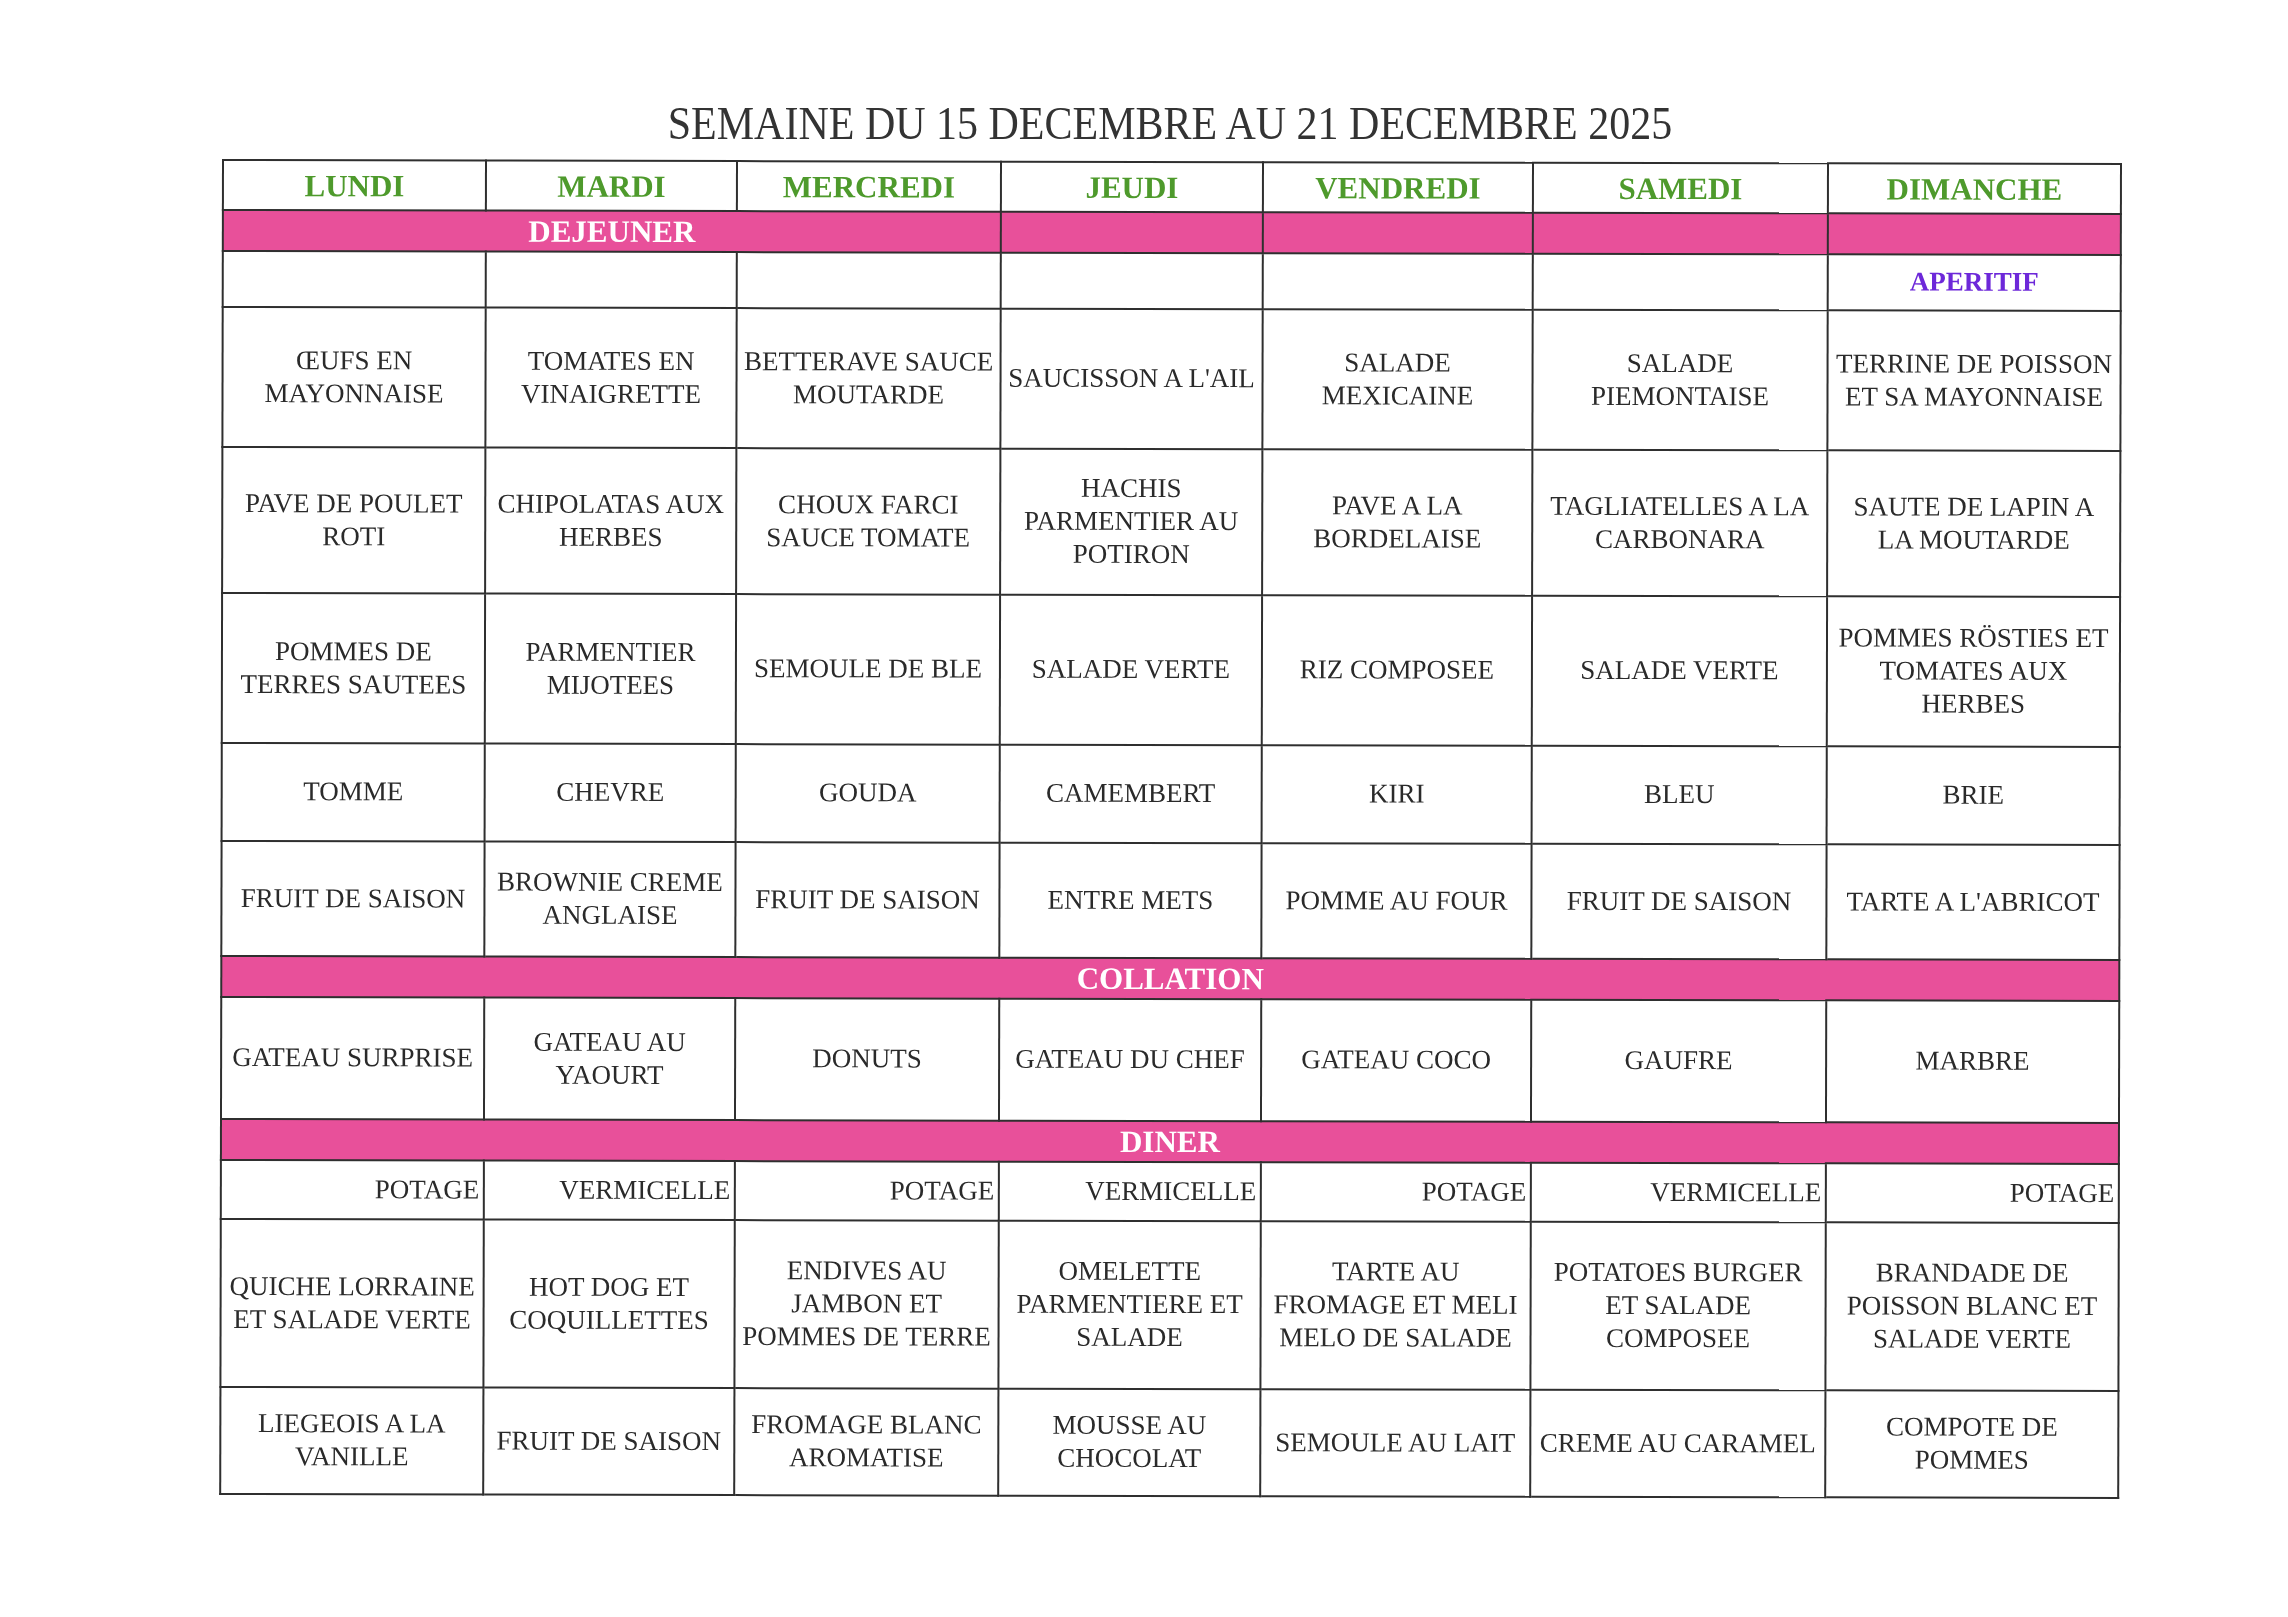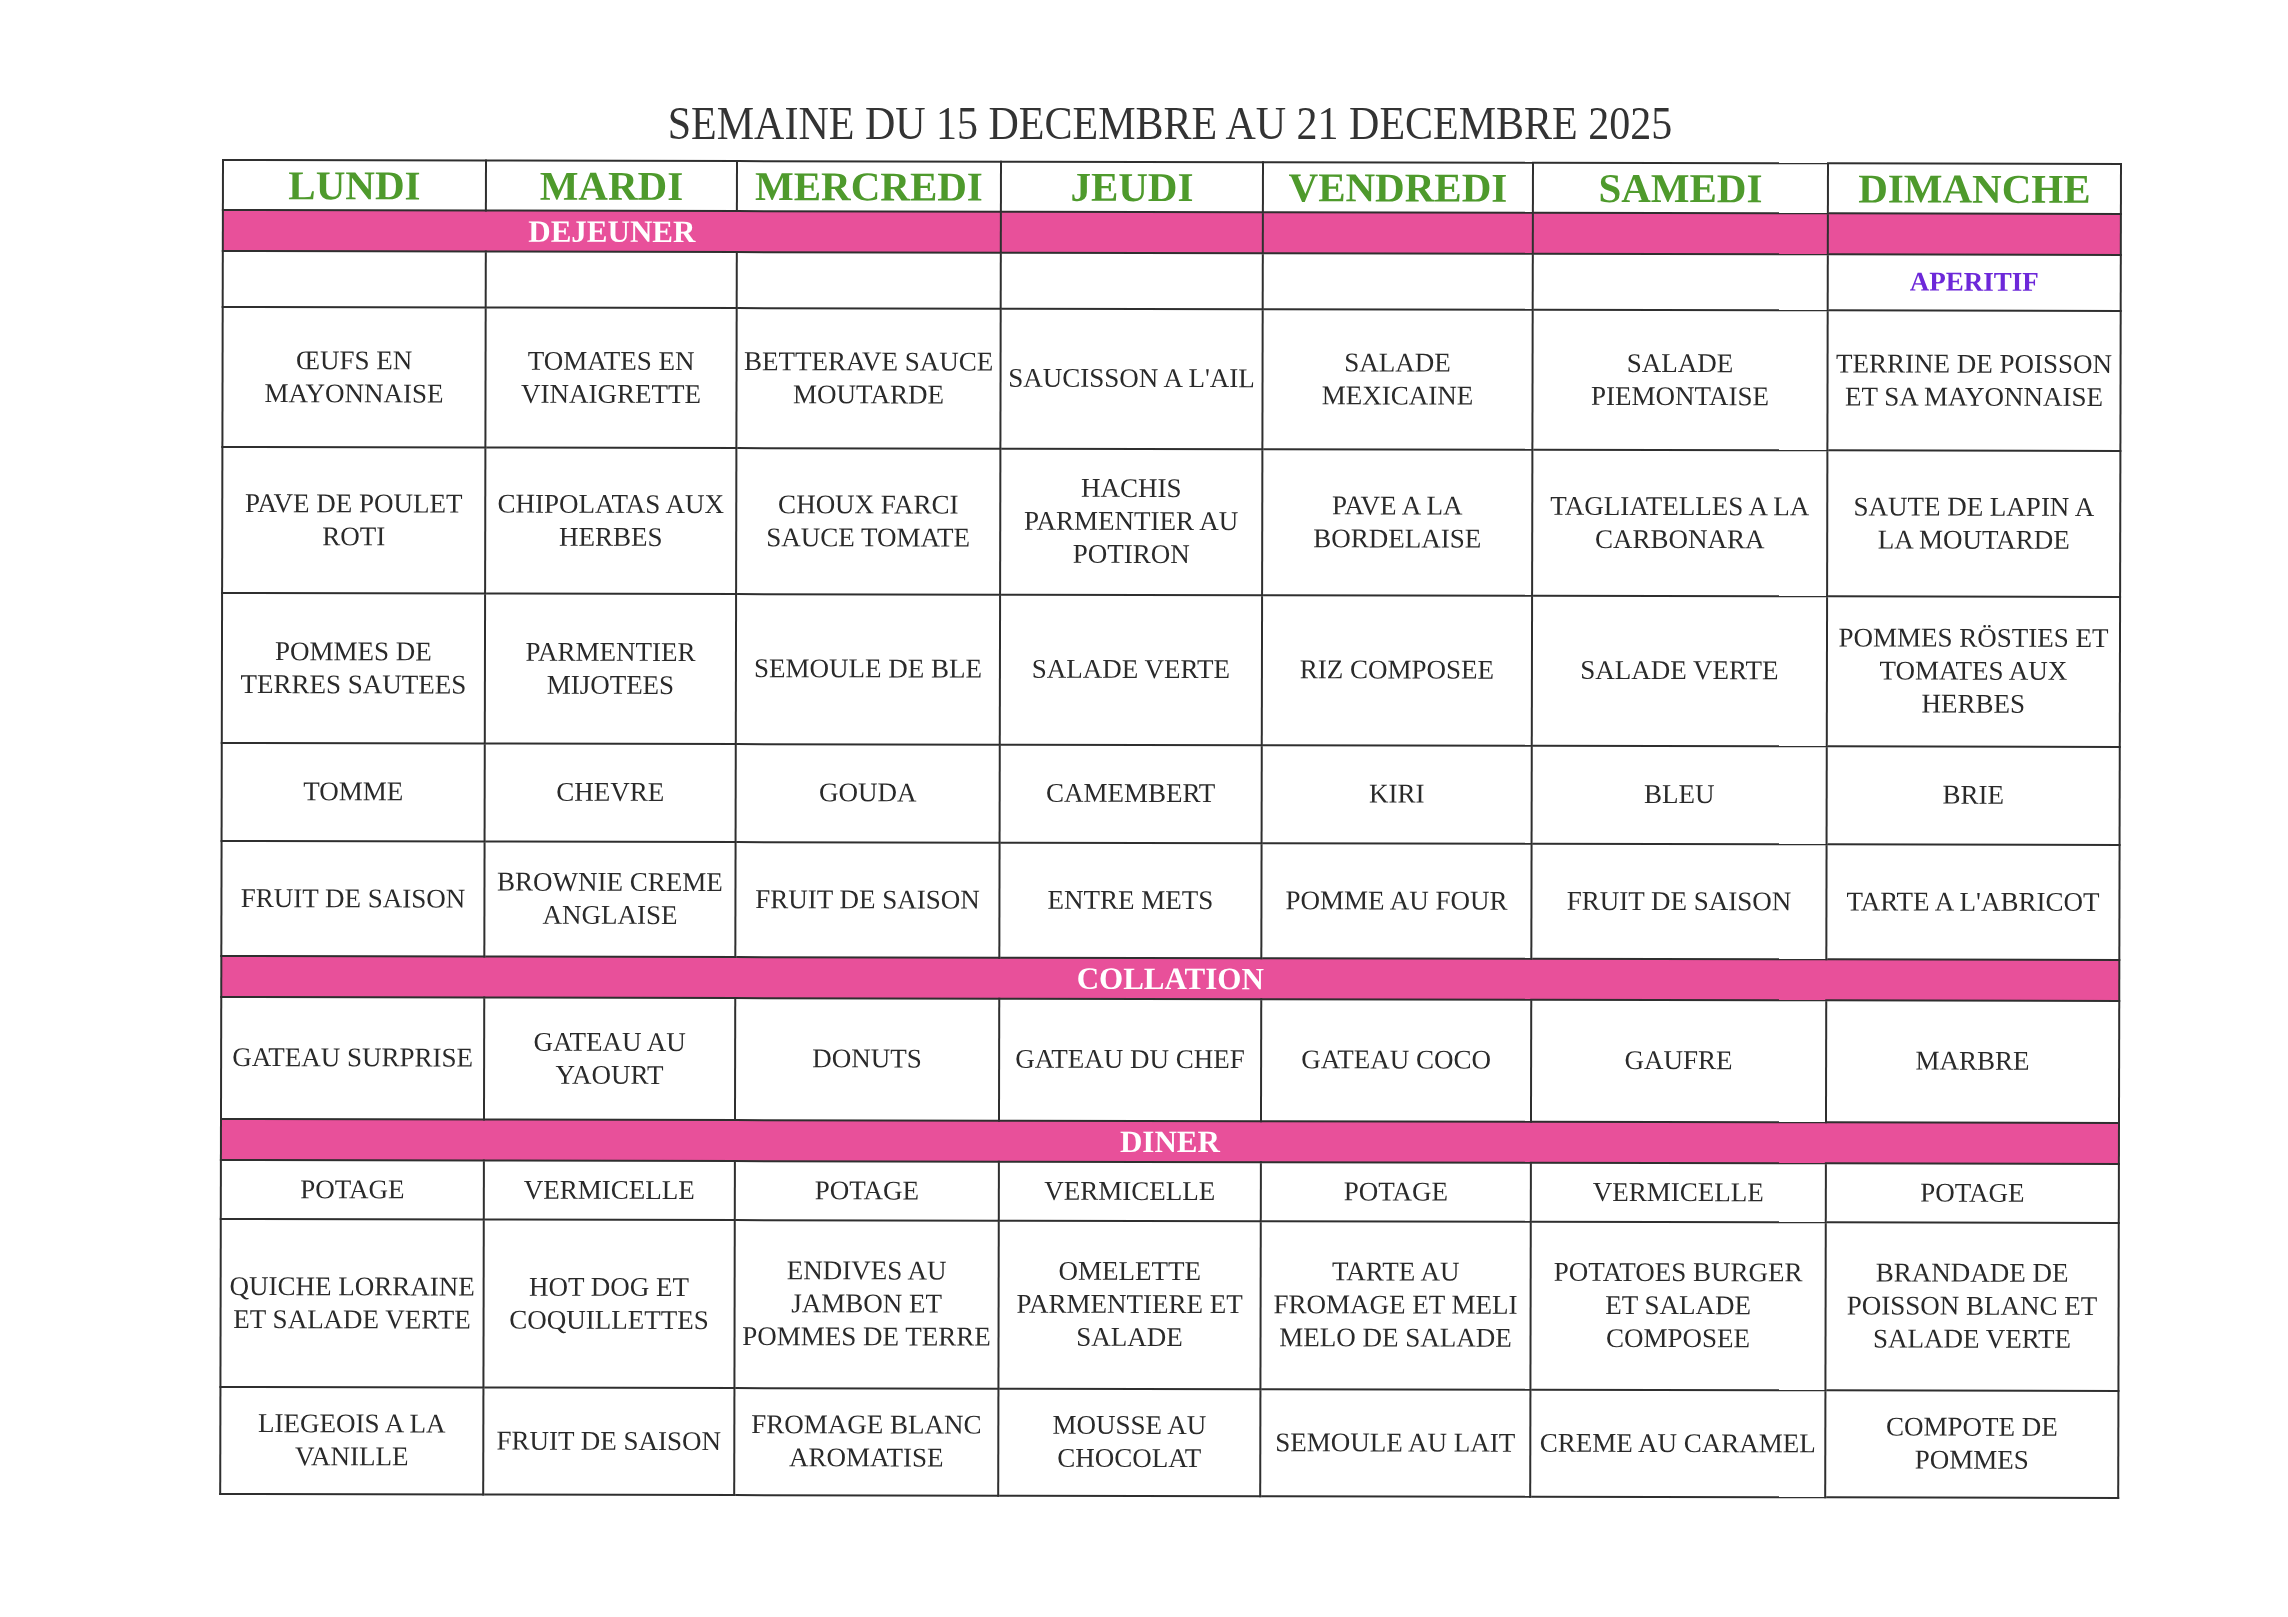--- a/index.html
+++ b/index.html
@@ -44,21 +44,21 @@
       vertical-align: middle;
       font-size: 27px;
       line-height: 33px;
       padding: 0 3.7px;
       color: #2a2a2a;
       white-space: pre-line;
     }
     .menu-table tr.day-row td {
       height: 46px;
       font-weight: bold;
-      font-size: 41px;
+      font-size: 31px;
       color: #4e9a2c;
       padding-top: 1.8px;
     }
     .menu-table tr.band-row td {
       background: #e8509a;
       color: #ffffff;
       font-weight: bold;
       font-size: 31px;
       height: 39px;
       padding: 0;
@@ -71,21 +71,21 @@
       font-weight: bold;
       font-size: 27px;
     }
     .h-aperitif td { height: 54px; }
     .h-entree td { height: 138px; }
     .h-plat td { height: 144px; }
     .h-accomp td { height: 148px; }
     .h-fromage td { height: 96px; margin-top: 8px; }
     .h-dessert td { height: 113px; }
     .h-collation td { height: 120px; }
-    .h-soupe td { height: 57px; }
+    .h-soupe td { height: 57px; text-align: right; }
     .h-diner-plat td { height: 166px; }
     .h-diner-dessert td { height: 105px; }
   </style>
 </head>
 <body>
 
 <div class="page-title">SEMAINE DU 15 DECEMBRE  AU 21 DECEMBRE 2025</div>
 
 <table class="menu-table">
   <colgroup>

